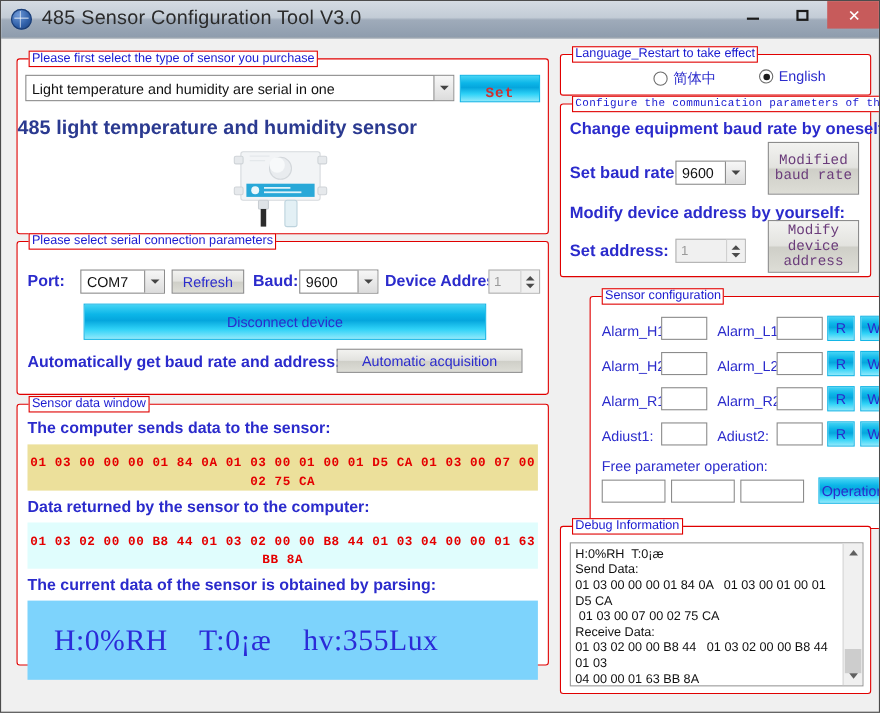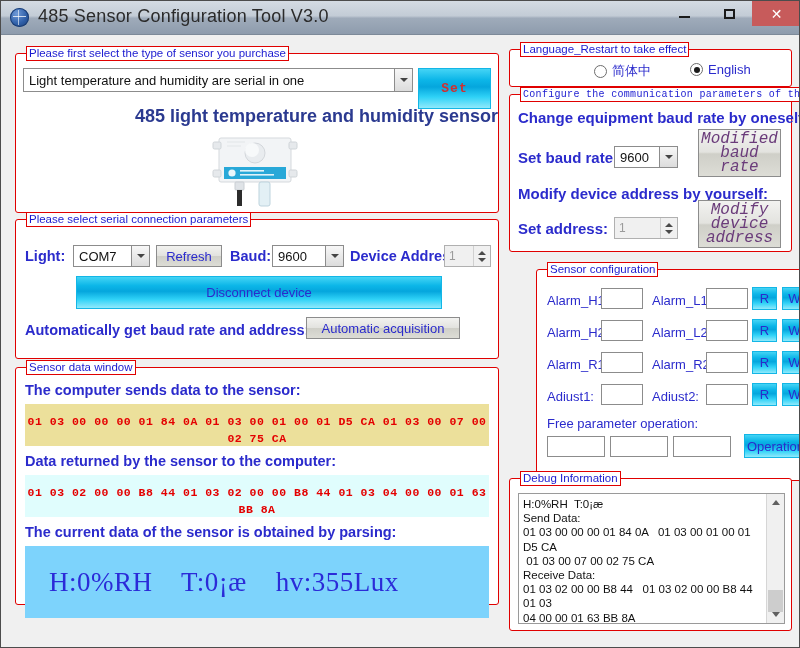--- a/index.html
+++ b/index.html
@@ -178,24 +178,23 @@
     border: 1px solid #8c8c8c;
     background: linear-gradient(to bottom,#f2f2f0 0%,#e3e3df 48%,#cfcfc8 52%,#ddddd6 100%);
     color: #2b2bcc;
     font-size: 13px;
     display: flex; align-items: center; justify-content: center;
     text-align: center;
     cursor: default;
   }
   .btn-gray.mono {
     font-family: "Liberation Mono", monospace;
-    font-size: 16px;
+    font-size: 13px;
     line-height: 14px;
     color: #6a3b7a;
-    font-style: italic;
   }
   .btn-cyan {
     position: absolute;
     box-sizing: border-box;
     border: 1px solid #13b6e6;
     background: linear-gradient(to bottom, #44d4f5 0%, #0cb6e8 28%, #05a6dd 46%, #2fd2f7 72%, #8fe9fb 100%);
     color: #2b2bcc;
     font-size: 13px;
     display: flex; align-items: center; justify-content: center;
     text-align: center;
@@ -254,25 +253,24 @@
     font-size: 27px;
     display: flex; align-items: center;
     padding-left: 24px;
     letter-spacing: .5px;
     white-space: pre;
   }
   
   .sensor-title {
     position: absolute;
     left: 0; right: 0;
-    text-align: right;
+    text-align: left;
     color: #2b3a90;
     font-size: 18px;
     font-weight: 600;
-    padding-left: 18px;
   }
   .sensor-img { position: absolute; }
   
   .debugbox {
     position: absolute;
     box-sizing: border-box;
     border: 1px solid #9a9a9a;
     background: #ffffff;
     overflow: hidden;
   }
@@ -335,21 +333,21 @@
   <div class="gb" style="left:14px; top:52px; width:484px; height:160px;">
     <div class="gb-title">Please first select the type of sensor you purchase</div>
 
     <div class="combo" style="left:7px; top:14px; width:390px; height:24px;">
       <div class="val">Light temperature and humidity are serial in one</div>
       <div class="arrow">
           <i></i>
         </div>
     </div>
 
-    <div class="btn-cyan bold-red" style="left:402px; top:14px; width:73px; height:41px;">
+    <div class="btn-cyan bold-red" style="left:402px; top:14px; width:73px; height:25px;align-items:flex-end;">
       <span>Set</span>
     </div>
 
     <div class="sensor-title" style="top:52px;">485 light temperature and humidity sensor</div>
 
     <div class="sensor-img" style="left:185px; top:82px; width:112px; height:72px;">
       <svg width="112" height="72" viewBox="0 0 112 72">
         <rect x="18" y="2" width="72" height="44" rx="2" fill="#f2f4f6" stroke="#d5d9dd" stroke-width="1"></rect>
         <rect x="12" y="6" width="8" height="7" rx="1.5" fill="#e6e9ec" stroke="#cfd4d8"></rect>
         <rect x="88" y="6" width="8" height="7" rx="1.5" fill="#e6e9ec" stroke="#cfd4d8"></rect>
@@ -366,21 +364,21 @@
         <rect x="58" y="46" width="11" height="24" rx="2" fill="#e3f0f5" stroke="#bdd3dd"></rect>
         <line x1="26" y1="6" x2="44" y2="6" stroke="#e4e8eb" stroke-width="1.2"></line>
         <line x1="26" y1="10" x2="40" y2="10" stroke="#e4e8eb" stroke-width="1.2"></line>
       </svg>
     </div>
   </div>
 
   <div class="gb" style="left:14px; top:218px; width:484px; height:140px;">
     <div class="gb-title">Please select serial connection parameters</div>
 
-    <div class="lbl-bold" style="left:9px; top:28px;">Light:</div>
+    <div class="lbl-bold" style="left:9px; top:28px;">Port:</div>
     <div class="combo" style="left:57px; top:25px; width:77px; height:22px;">
       <div class="val">COM7</div>
       <div class="arrow">
           <i></i>
         </div>
     </div>
     <div class="btn-gray" style="left:140px; top:25px; width:66px; height:22px;">
       <span>Refresh</span>
     </div>
 
@@ -399,21 +397,21 @@
         <div class="up"></div>
           <div class="dn"></div>
       </div>
     </div>
 
     <div class="btn-cyan" style="left:60px; top:56px; width:366px; height:33px;">
       <span>Disconnect device</span>
     </div>
 
     <div class="lbl-bold" style="left:9px; top:102px;">Automatically get baud rate and address:</div>
-    <div class="btn-gray" style="left:290px; top:97px; width:154px; height:22px;">
+    <div class="btn-gray" style="left:290px; top:97px; width:169px; height:22px;">
       <span>Automatic acquisition</span>
     </div>
   </div>
 
   <div class="gb" style="left:14px; top:366px; width:484px; height:238px;">
     <div class="gb-title">Sensor data window</div>
 
     <div class="lbl-bold" style="left:9px; top:14px;">The computer sends data to the sensor:</div>
     <div class="datapanel panel-yellow" style="left:9px; top:36px; width:464px; height:42px;">01 03 00 00 00 01 84 0A    01 03 00 01 00 01 D5 CA    01 03 00 07
 00 02 75 CA</div>

